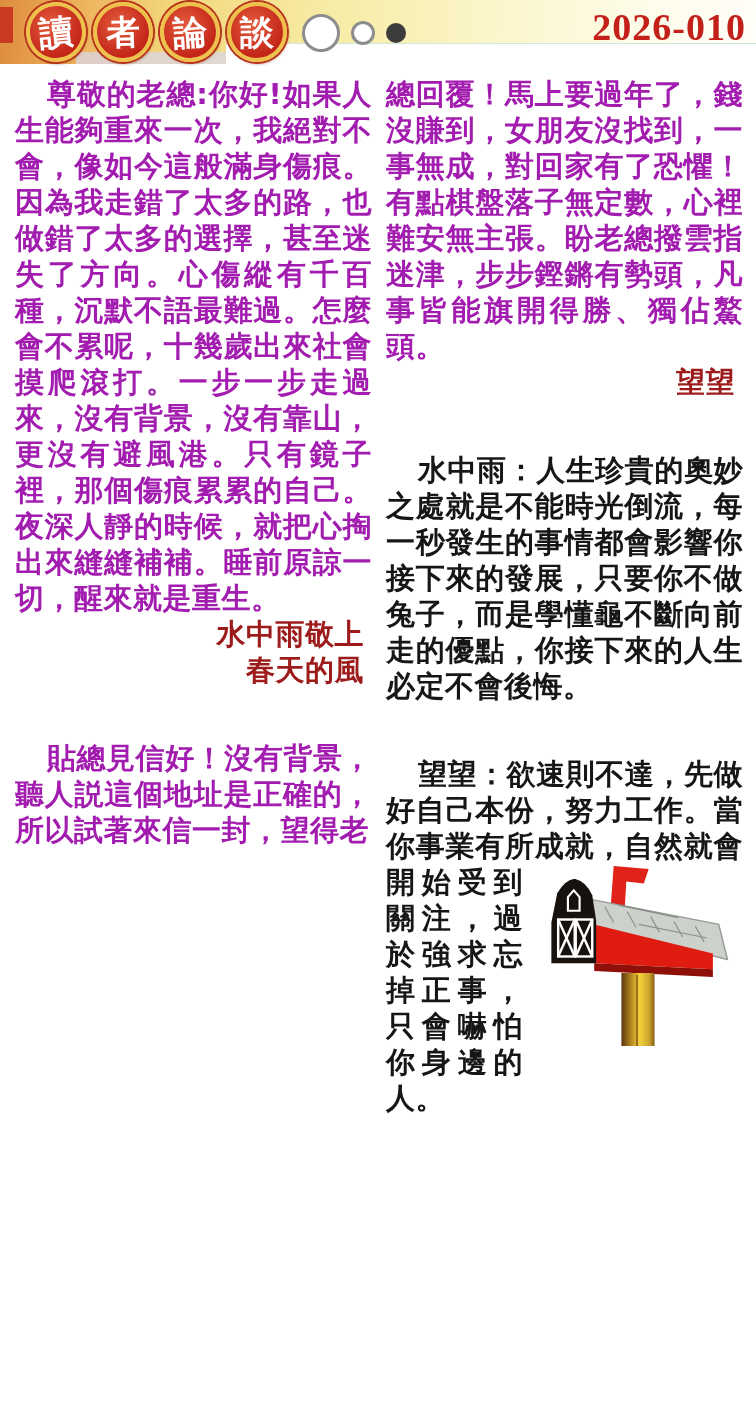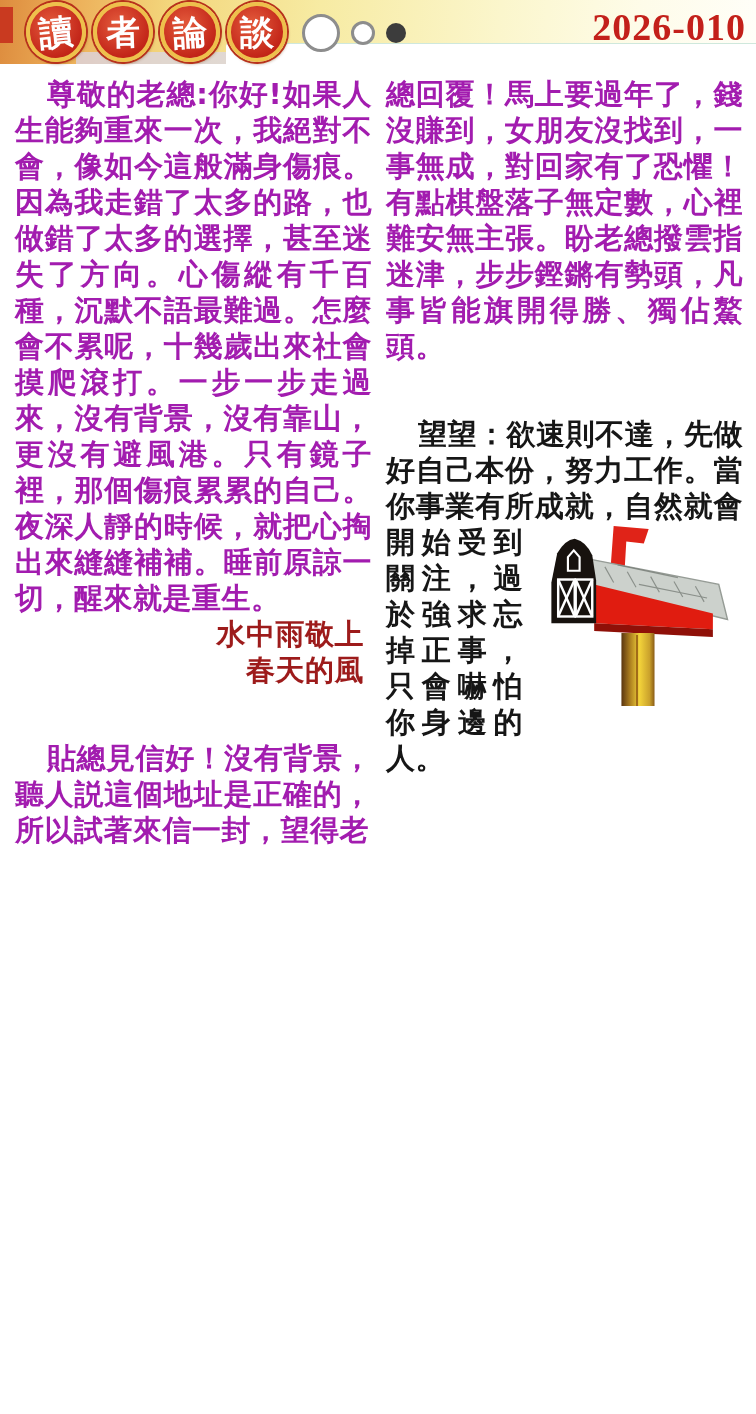--- a/index.html
+++ b/index.html
@@ -79,20 +79,22 @@
 
     <div class="col">
       <p class="letter">尊敬的老總:你好!如果人生能夠重來一次，我絕對不會，像如今這般滿身傷痕。因為我走錯了太多的路，也做錯了太多的選擇，甚至迷失了方向。心傷縱有千百種，沉默不語最難過。怎麼會不累呢，十幾歲出來社會摸爬滾打。一步一步走過來，沒有背景，沒有靠山，更沒有避風港。只有鏡子裡，那個傷痕累累的自己。夜深人靜的時候，就把心掏出來縫縫補補。睡前原諒一切，醒來就是重生。</p>
       <p class="sig">水中雨敬上</p>
       <p class="sig">春天的風</p>
       <p class="letter mt">貼總見信好！沒有背景，聽人説這個地址是正確的，所以試著來信一封，望得老</p>
     </div>
 
     <div class="col">
       <p class="letter no-indent">總回覆！馬上要過年了，錢沒賺到，女朋友沒找到，一事無成，對回家有了恐懼！有點棋盤落子無定數，心裡難安無主張。盼老總撥雲指迷津，步步鏗鏘有勢頭，凡事皆能旗開得勝、獨佔鰲頭。</p>
+      <p class="sig">望望</p>
+      <p class="reply mt">水中雨：人生珍貴的奧妙之處就是不能時光倒流，每一秒發生的事情都會影響你接下來的發展，只要你不做兔子，而是學懂龜不斷向前走的優點，你接下來的人生必定不會後悔。</p>
       <p class="reply mt">
         <span>望望：欲速則不達，先做好自己本份，努力工作。當你事業有所成就，自然就會</span>
         <span class="mailbox-float">
           <svg width="212" height="180" viewBox="0 0 216 185" xmlns="http://www.w3.org/2000/svg">
             <defs>
               <linearGradient id="postGrad" x1="0" y1="0" x2="1" y2="0">
                 <stop offset="0" stop-color="#5a3510"></stop>
                 <stop offset="0.25" stop-color="#a97b1e"></stop>
                 <stop offset="0.55" stop-color="#f2d23a"></stop>
                 <stop offset="0.85" stop-color="#caa12c"></stop>

